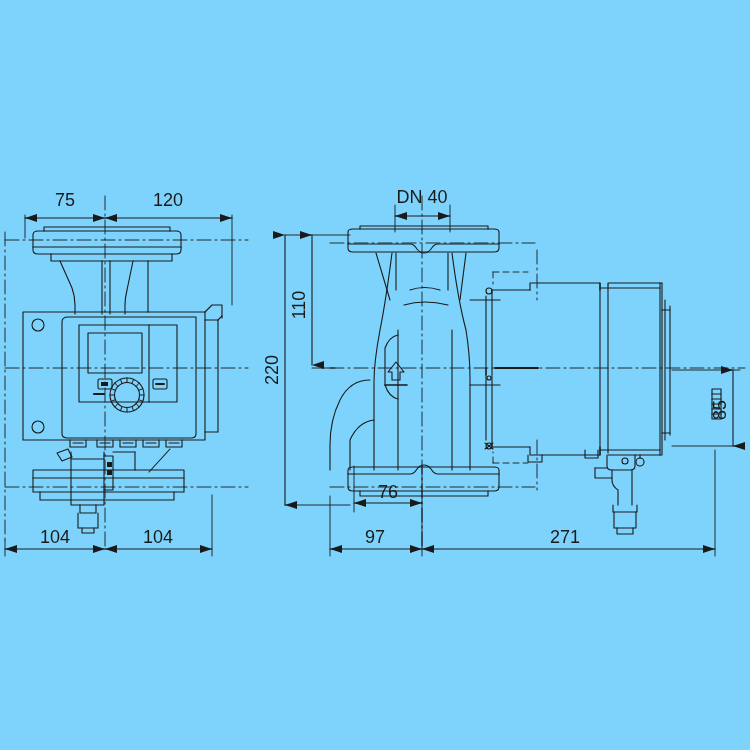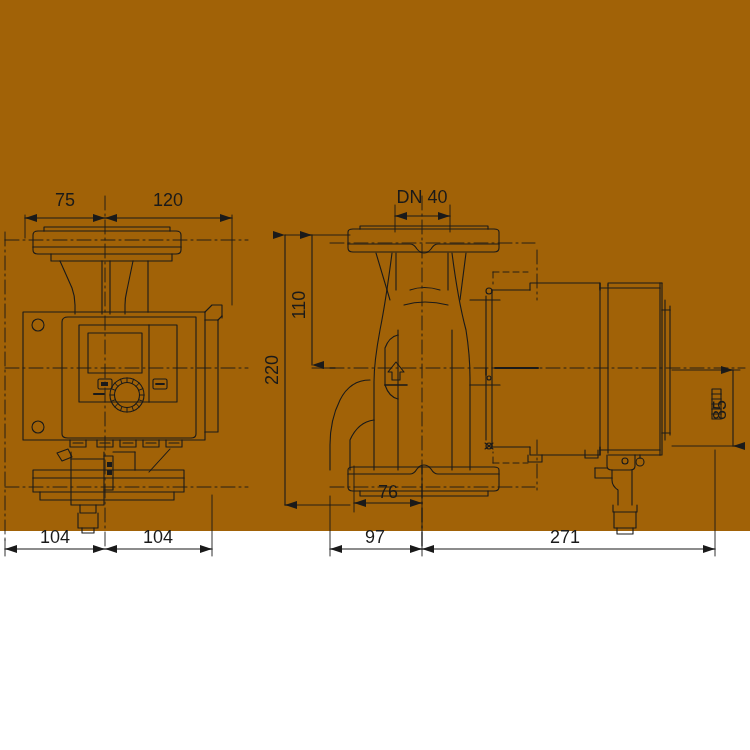--- a/index.html
+++ b/index.html
@@ -1,17 +1,17 @@
 <!DOCTYPE html>
 <html><head>
 <meta charset="utf-8">
 <style>
   html,body{margin:0;padding:0;background:#ffffff;}
   body{width:750px;height:750px;overflow:hidden;font-family:"Liberation Sans",sans-serif;}
-  #stage{position:relative;width:750px;height:531px;background:#a16207;}
+  #stage{position:relative;width:750px;height:750px;background:#7dd3fc;}
   svg{display:block;}
   .dimtext{font-family:"Liberation Sans",sans-serif;font-size:18px;fill:#1a1a1a;}
   .dimtext-v{font-family:"Liberation Sans",sans-serif;font-size:18px;fill:#1a1a1a;}
 </style>
 </head>
 <body>
 
 <div id="stage">
 <svg width="750" height="750" viewBox="0 0 750 750" xmlns="http://www.w3.org/2000/svg">
 

